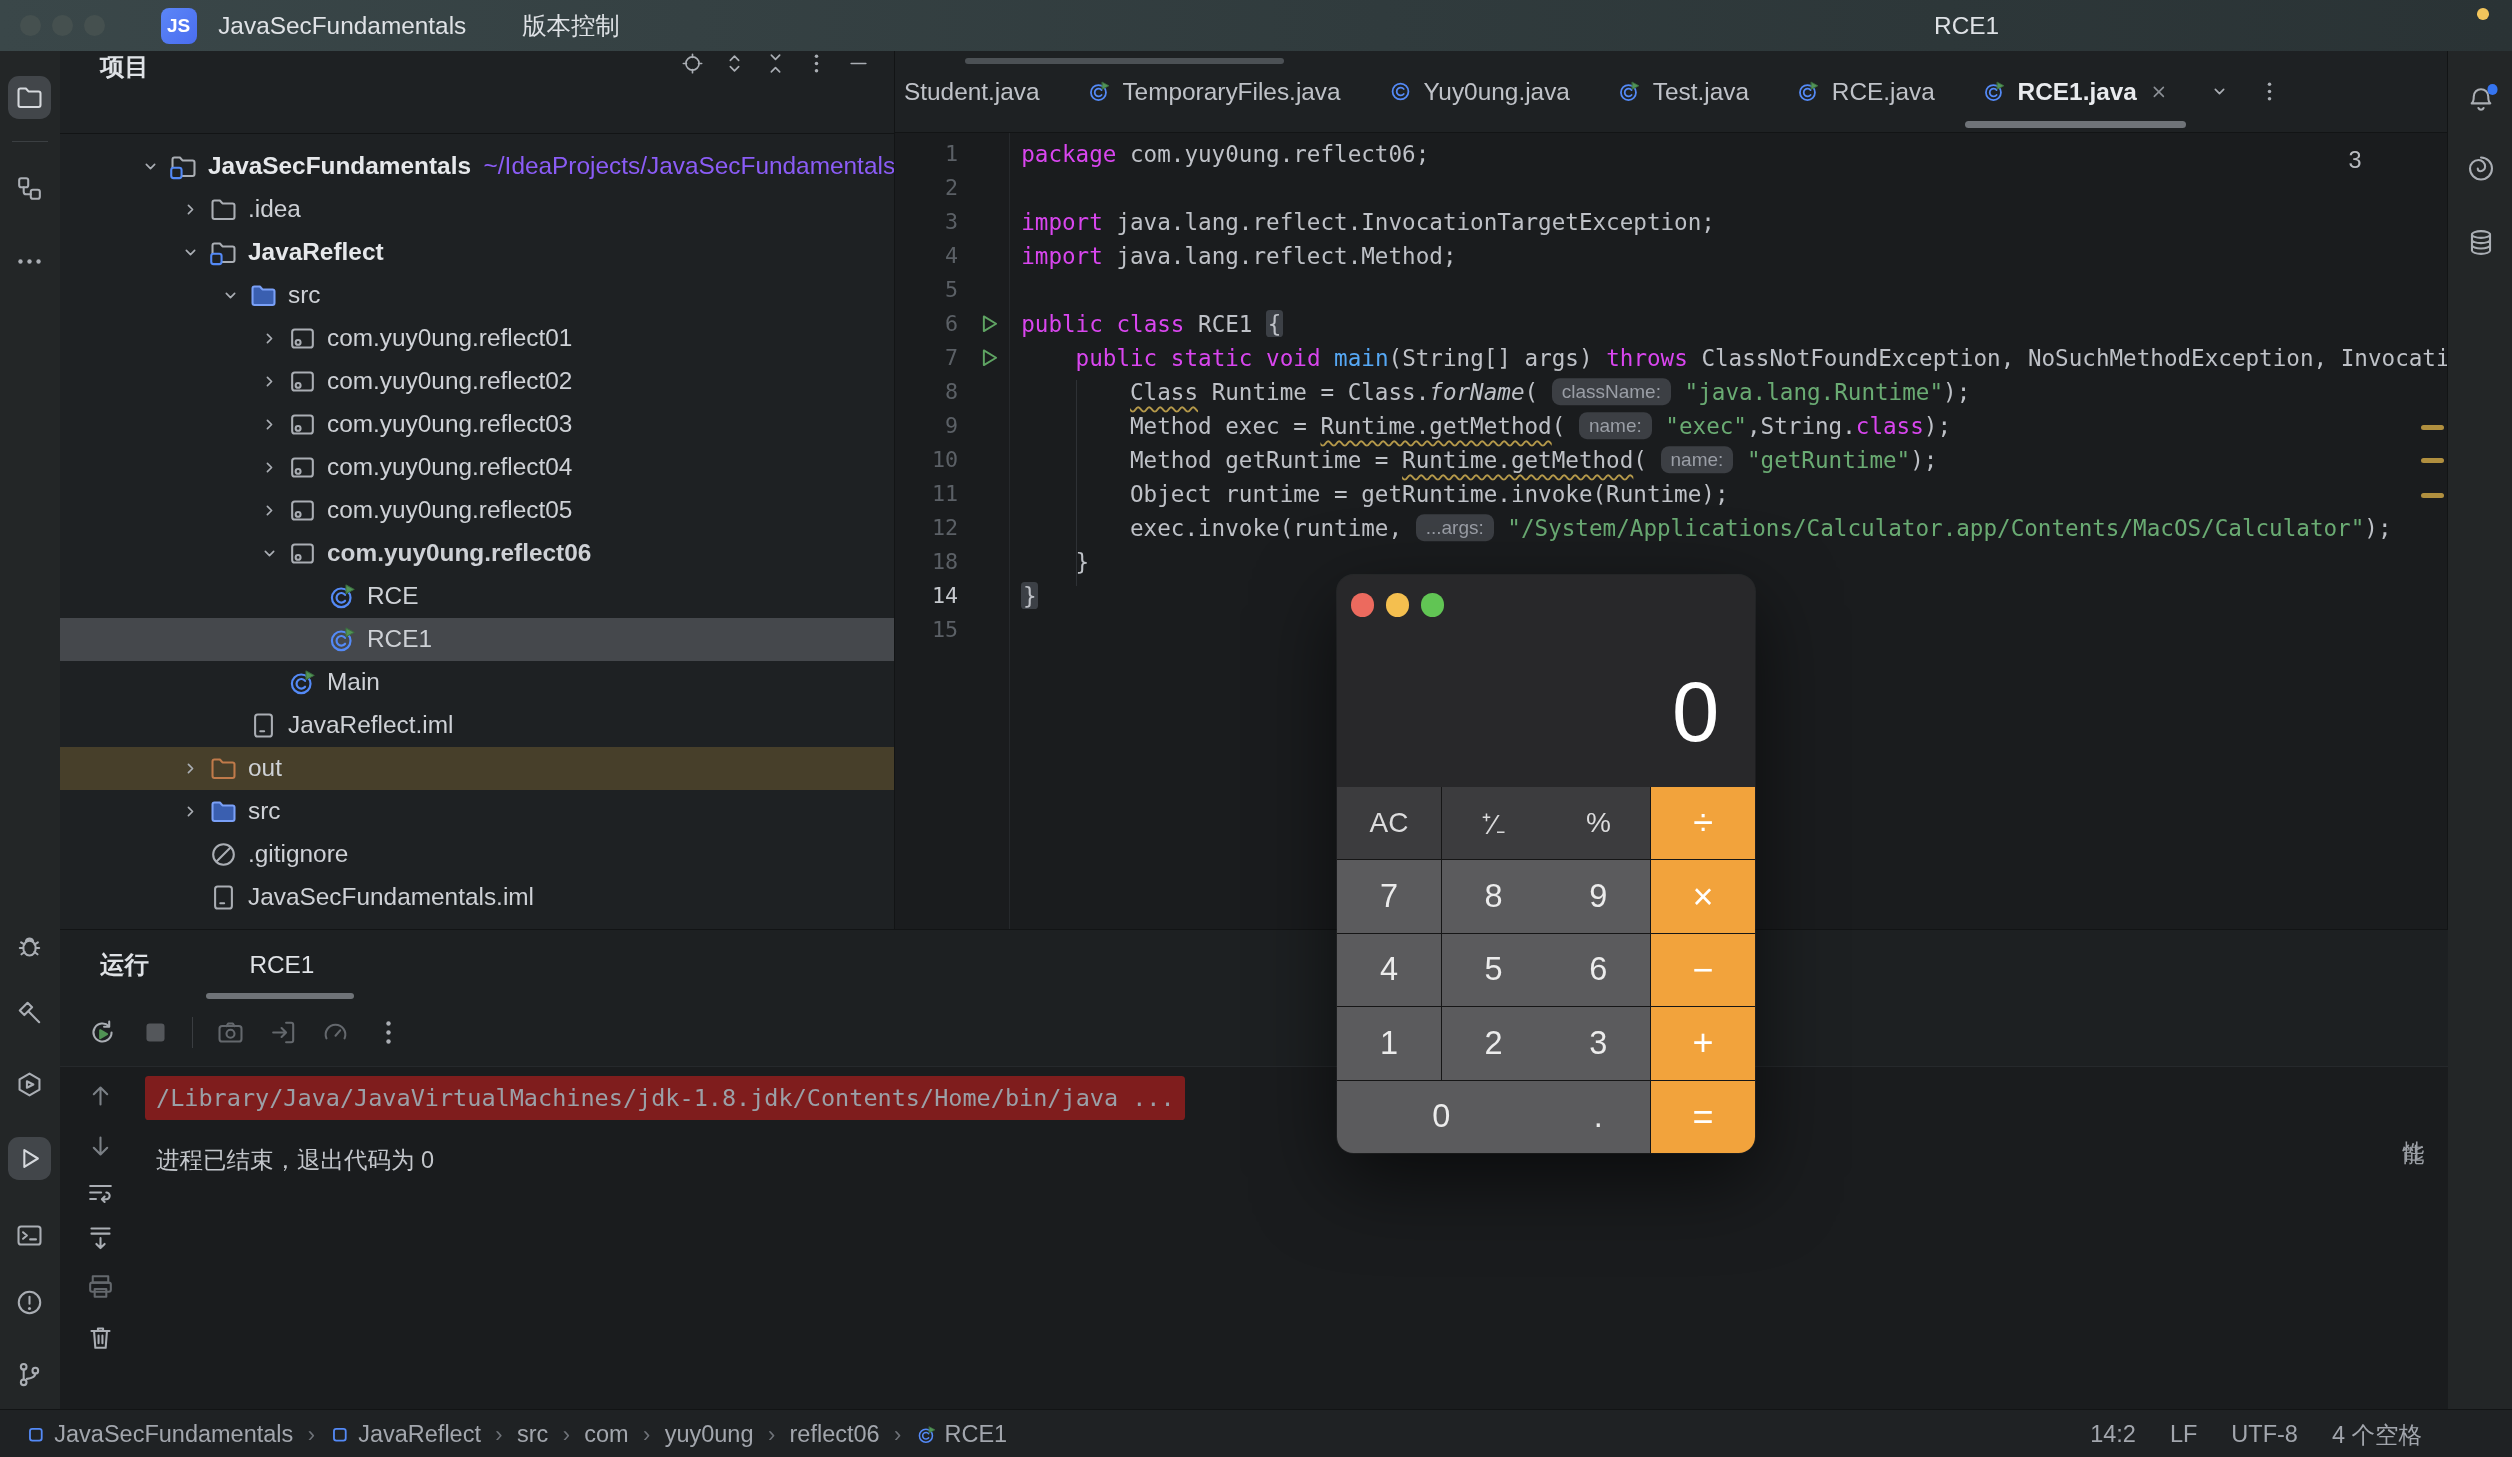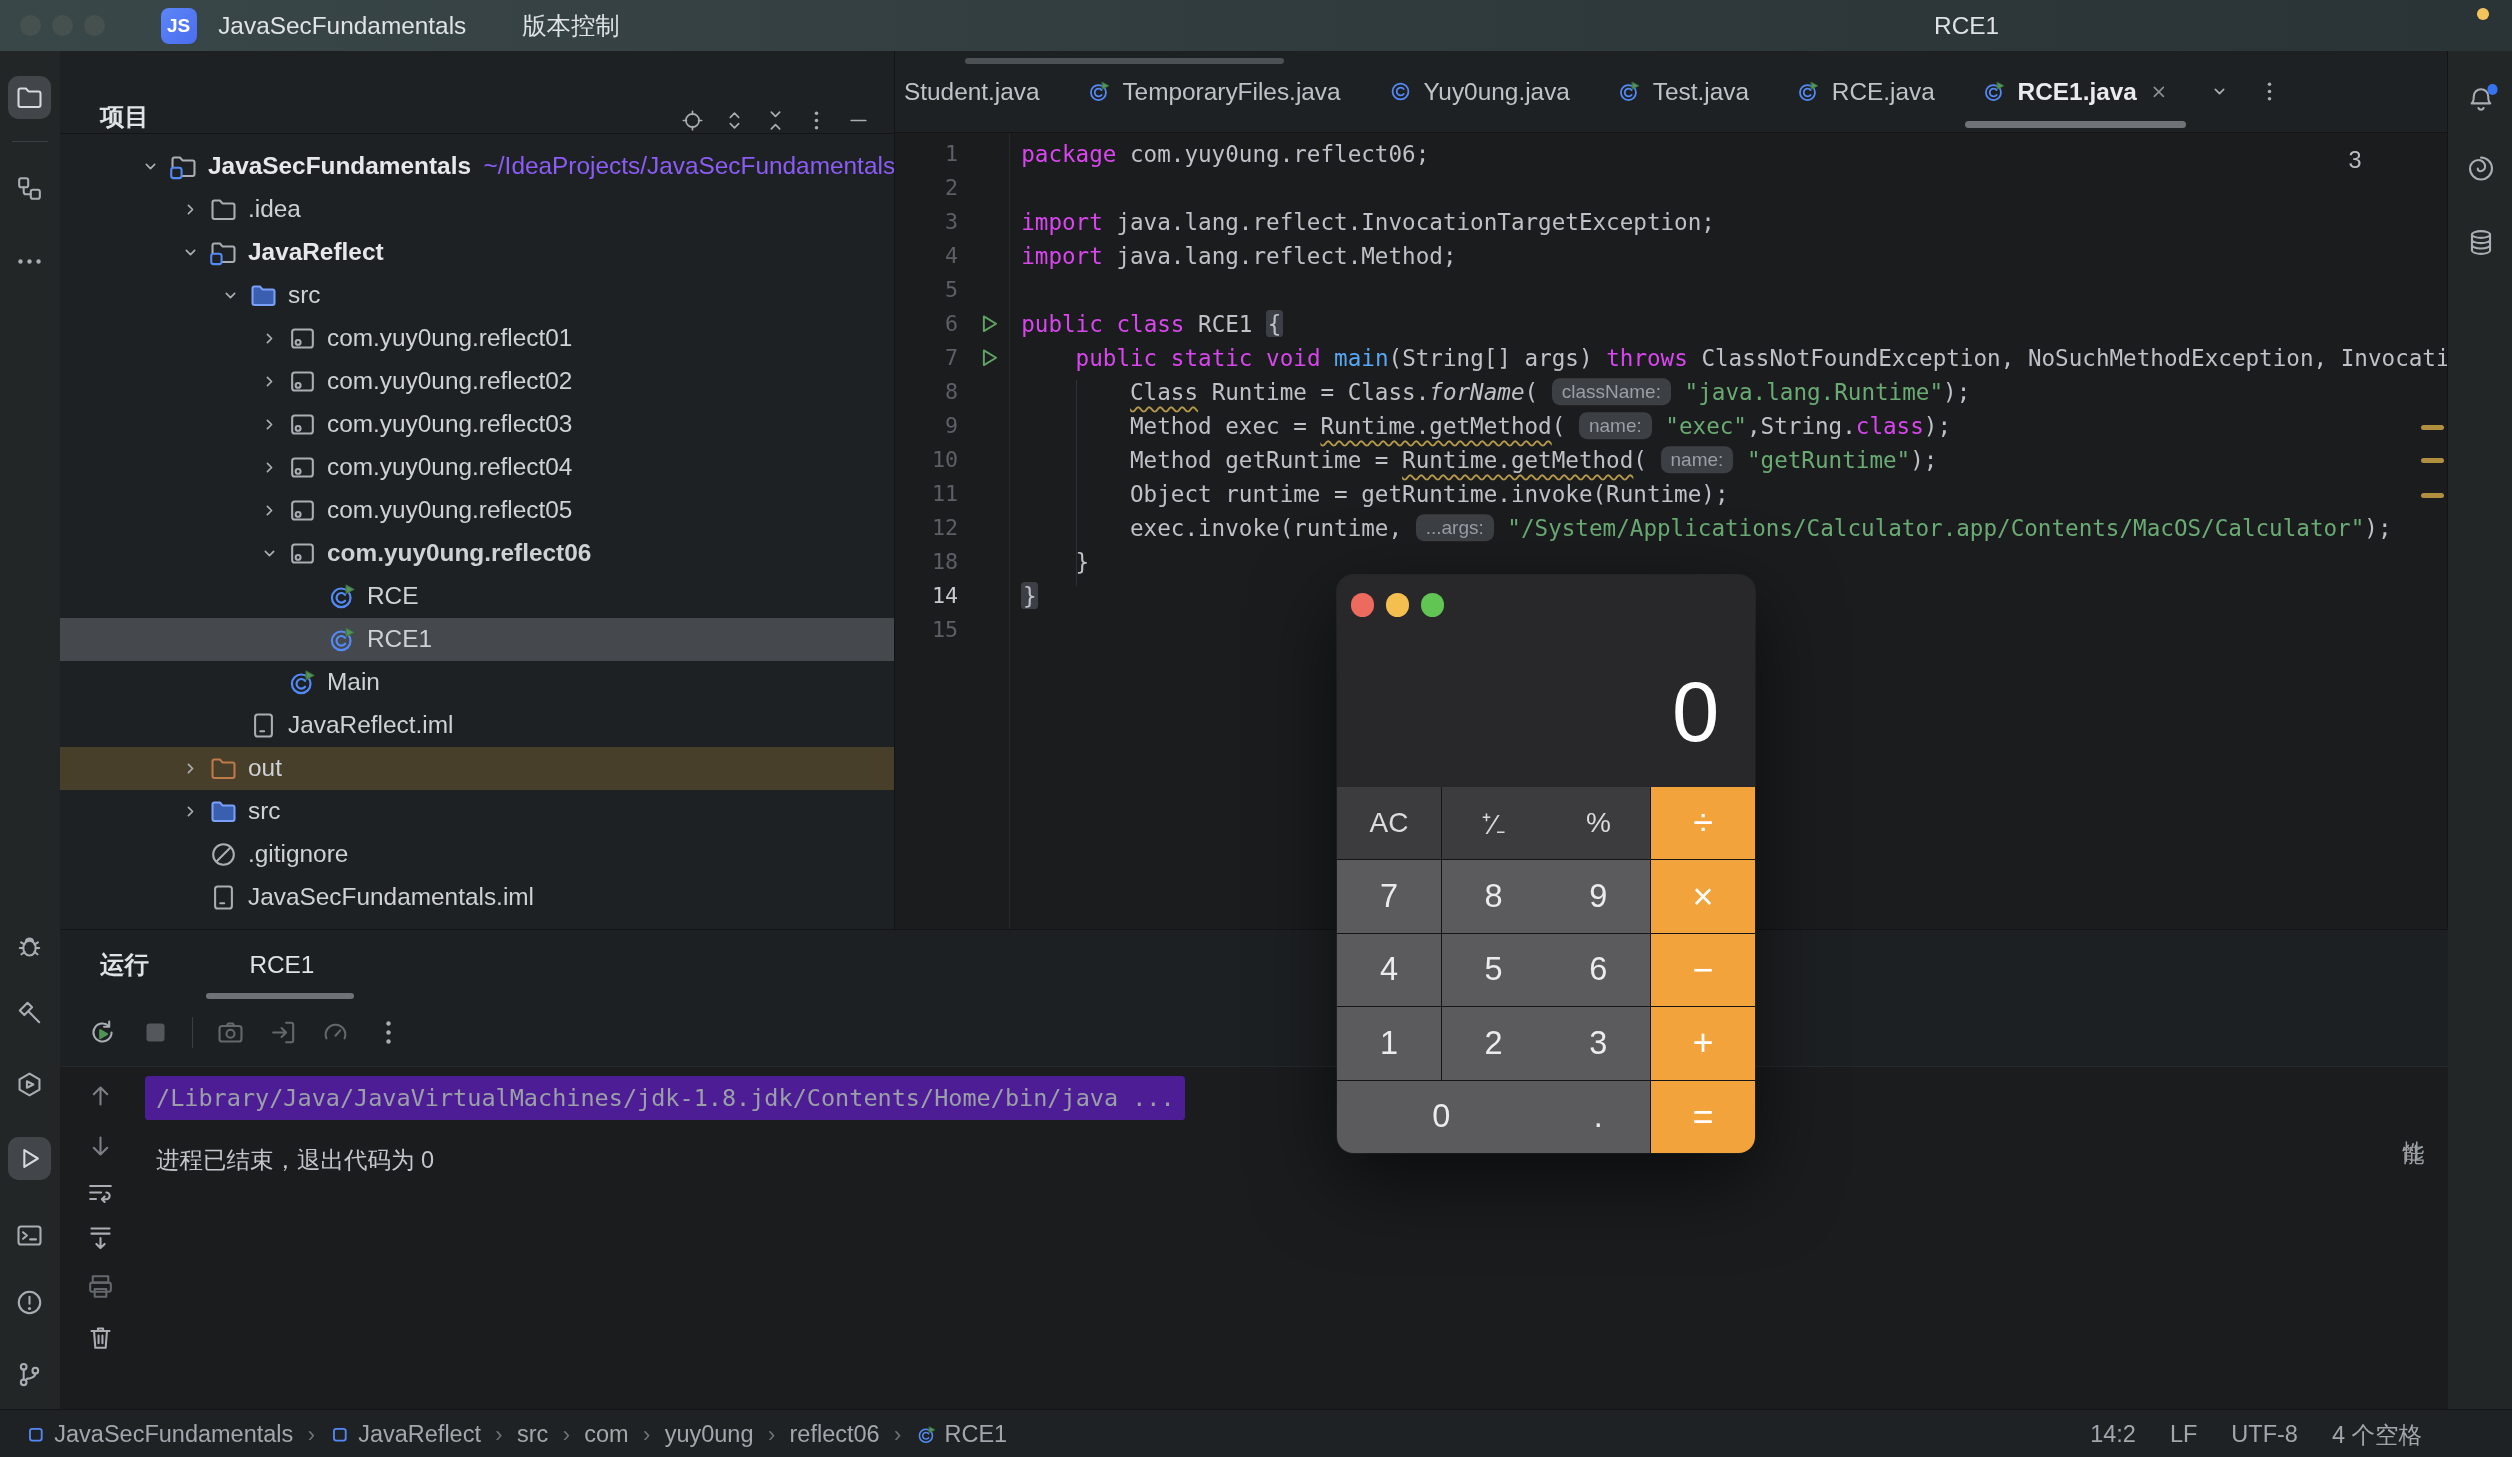--- a/index.html
+++ b/index.html
@@ -26,21 +26,21 @@
   .tb-ic{margin-left:27px}
 
   
   #leftstrip{position:absolute;left:0;top:51px;width:60px;height:1358px;background:#232627;border-right:0.9px solid #121415}
   .ls-item{position:absolute;left:8.1px;width:43px;height:43px;display:flex;align-items:center;justify-content:center;border-radius:10.8px}
   .ls-item.sel{background:#42464a}
   .ls-div{position:absolute;left:11.7px;width:36px;height:0.9px;background:#3b3f42}
 
   
   #project{position:absolute;left:60px;top:51px;width:834px;height:879px;background:#1e2123;overflow:hidden}
-  .proj-head{height:82px;display:flex;align-items:flex-end;border-bottom:0.9px solid #121415}
+  .proj-head{height:82px;display:flex;align-items:flex-start;border-bottom:0.9px solid #121415}
   .proj-title{margin-left:40px;font-size:24.4px;font-weight:bold;color:#dfe2e6;display:flex;align-items:center;gap:5.4px}
   .proj-actions{margin-left:auto;display:flex;align-items:center;gap:16.3px;padding-right:23.5px}
   .tree{padding-top:10.8px;position:relative}
   .tree-row{height:43px;display:flex;align-items:center;position:relative;font-size:24.4px;color:#ced1d6;white-space:nowrap}
   .tree-row.selected{background:#45484c}
   .tree-row.excluded{background:#473f2a}
   .t-chev{width:36px;display:flex;justify-content:center;flex:none}
   .t-label{margin-left:9px}
   .t-label.bold{font-weight:bold;color:#e6e8eb}
   .t-extra{margin-left:12.6px;color:#8b5cf6}
@@ -82,21 +82,21 @@
   .runhdr{height:69px;display:flex;align-items:center;background:#1d2022}
   .run-title{margin-left:40px;font-size:24.4px;font-weight:bold;color:#dfe2e6}
   .runtab{margin-left:54px;height:100%;display:flex;align-items:center;gap:10.8px;font-size:24.4px;color:#dfe2e6;position:relative;padding:0 10.8px}
   .runtab::after{content:"";position:absolute;left:3.6px;right:3.6px;bottom:0;height:6.3px;border-radius:3.6px;background:#6f7378}
   .runtools{height:67px;display:flex;align-items:center;padding-left:27px;gap:21.7px;border-bottom:0.9px solid #26292c;background:#1d2022}
   .rt-div{width:0.9px;height:31px;background:#3a3d41}
   .console{position:relative;height:343px}
   .constrip{position:absolute;left:0;top:0;width:81px;height:100%}
   .constrip .ic{position:absolute;left:25px}
   .conbody{position:absolute;left:96px;top:9px;right:108px;font:23.5px/40px "DejaVu Sans Mono",monospace;color:#c3c6cb}
-  .con-sel{display:inline-block;background:#4c1d95;border-radius:3.6px;padding:1.8px 10.8px;margin-left:-10.8px;color:#9ba0a7}
+  .con-sel{display:inline-block;background:#7f1d1d;border-radius:3.6px;padding:1.8px 10.8px;margin-left:-10.8px;color:#9ba0a7}
   .con-line2{margin-top:20px}
   .con-collapsed{position:absolute;right:20px;top:10.8px;display:flex;flex-direction:column;align-items:center;gap:23.5px;color:#9ca0a6}
   .vtext{writing-mode:vertical-rl;font-size:21.7px;letter-spacing:3.6px}
 
   
   #statusbar{position:absolute;left:0;top:1409px;width:2512px;height:49px;background:#1f2224;border-top:0.9px solid #121415;
     display:flex;align-items:center;font-size:23.5px;color:#a2a6ad}
   .crumbs{display:flex;align-items:center;margin-left:20px;gap:3.6px}
   .crumb{display:flex;align-items:center;gap:7.2px;padding:0 5.4px}
   .crumb-sep{color:#6e7278;margin:0 5.4px;font-size:21.7px}

